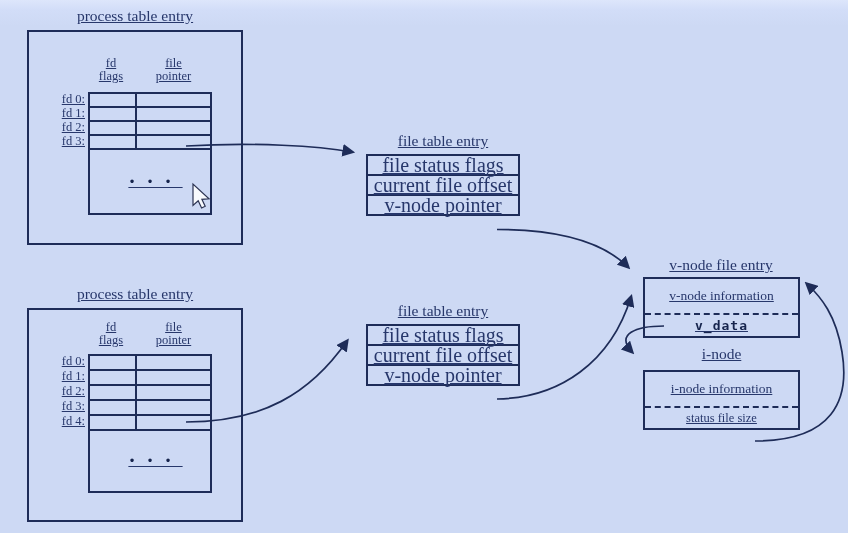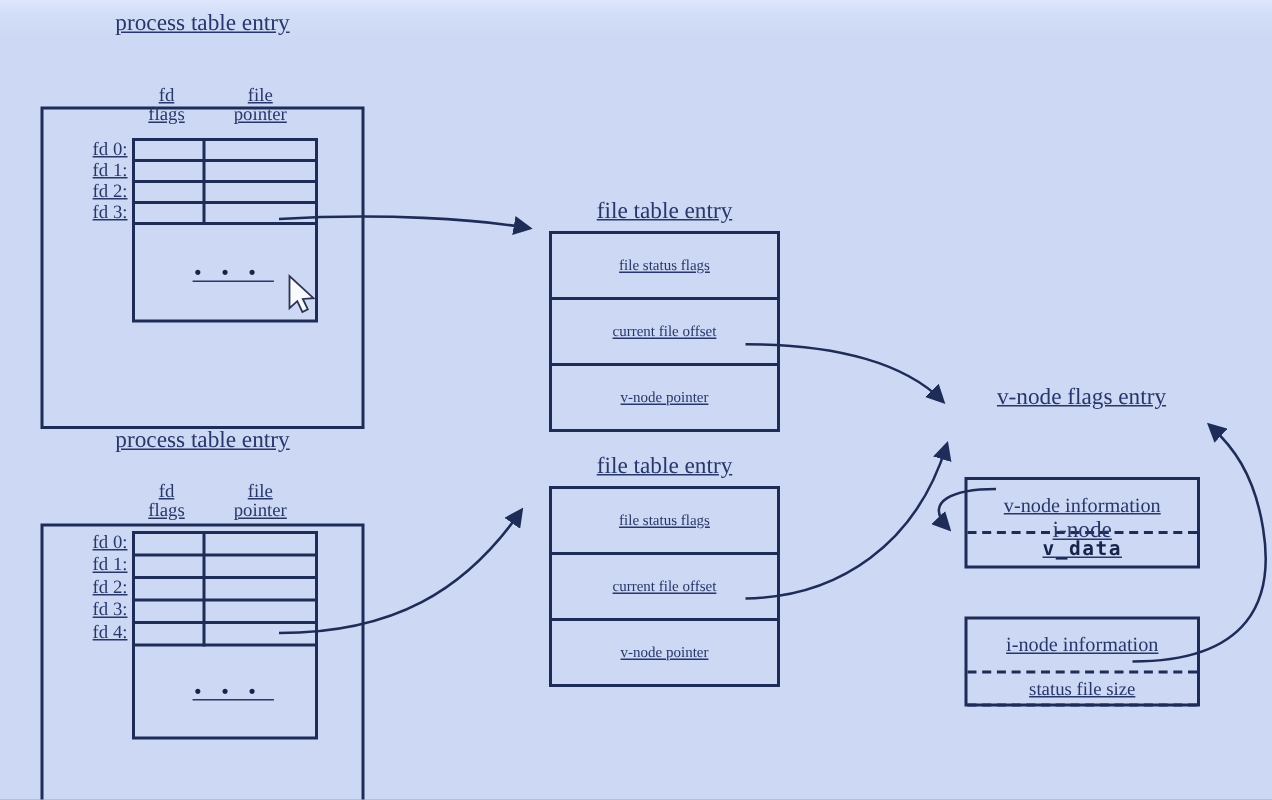--- a/index.html
+++ b/index.html
@@ -10,34 +10,34 @@
   }
   html,body{margin:0;padding:0;}
   body{font-family:"Liberation Serif","DejaVu Serif",serif;background:#9aa7c4;}
   .stage{
     position:relative;width:848px;height:533px;overflow:hidden;
     background:linear-gradient(180deg,#dde6fb 0px,#d2ddf8 10px,var(--background) 26px);
     color:var(--text);
   }
   .abs{position:absolute;box-sizing:border-box;text-decoration:underline;}
   .title{font-size:15.5px;text-align:center;white-space:nowrap;color:var(--text);}
-  .box{border:2px solid var(--line);margin-top:41px;}
+  .box{border:2px solid var(--line);}
   
   .colhead{font-size:12.5px;line-height:13px;text-align:center;white-space:pre-line;}
   .fdlabel{font-size:12.5px;text-align:right;white-space:nowrap;}
   .itable{border:2px solid var(--line);}
   .fdrow{box-sizing:border-box;border-bottom:2px solid var(--line);}
   .fdrow:last-of-type{border-bottom:2px solid var(--line);}
   .vdiv{position:absolute;top:0;width:2px;background:var(--line);}
   .dotcell{display:flex;align-items:center;justify-content:center;}
   .dots{font-size:12px;letter-spacing:11px;text-indent:11px;color:var(--mono);font-family:"DejaVu Sans",sans-serif;}
   
   .ftable{border:2px solid var(--line);width:154px;}
-  .ftrow{height:42px;display:flex;align-items:center;justify-content:center;
-         font-size:10px;border-top:2px solid var(--line);white-space:nowrap;}
+  .ftrow{height:18px;display:flex;align-items:center;justify-content:center;
+         font-size:20px;border-top:2px solid var(--line);white-space:nowrap;}
   .ftrow:first-child{border-top:none;}
   
   .vrow{display:flex;align-items:center;justify-content:center;white-space:nowrap;}
   .dashed{border-top:2px dashed var(--line);height:0;}
   .serif13{font-size:13.5px;}
   .serif12{font-size:12.5px;}
   .monorow{font-family:"DejaVu Sans Mono","Liberation Mono",monospace;
            font-weight:bold;font-size:13px;letter-spacing:1px;color:var(--mono);}
   svg.overlay{position:absolute;left:0;top:0;pointer-events:none;}
   .arrow{stroke:var(--line);stroke-width:1.7;fill:none;}
@@ -74,21 +74,21 @@
     </div>
   </div>
 
   <div class="abs title" style="left:366px;top:132px;width:154px">file table entry</div>
   <div class="abs ftable" style="left:366px;top:154px">
     <div class="ftrow">file status flags</div>
     <div class="ftrow">current file offset</div>
     <div class="ftrow">v-node pointer</div>
   </div>
 
-  <div class="abs title" style="left:636px;top:256px;width:170px">v-node flags entry</div>
+  <div class="abs title" style="left:636px;top:256px;width:170px">v-node file entry</div>
   <div class="abs box" style="left:643px;top:277px;width:157px;height:61px">
     <div class="vrow serif13" style="height:34px">v-node information</div>
     <div class="dashed"></div>
     <div class="vrow monorow" style="height:21px">v_data</div>
   </div>
 
   <div class="abs title" style="left:643px;top:345px;width:157px">i-node</div>
   <div class="abs box" style="left:643px;top:370px;width:157px;height:60px">
     <div class="vrow serif13" style="height:34px">i-node information</div>
     <div class="dashed"></div>

